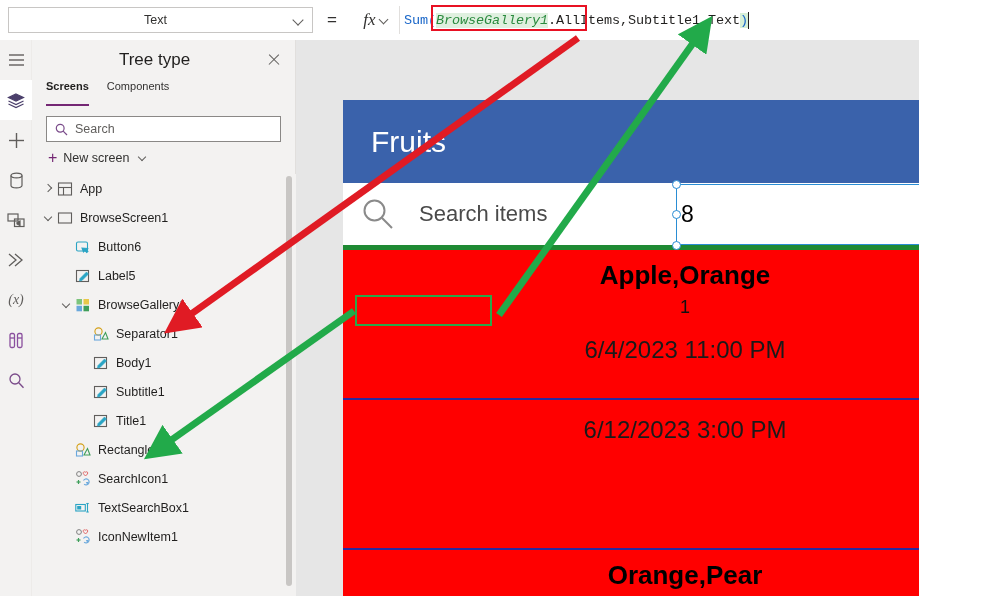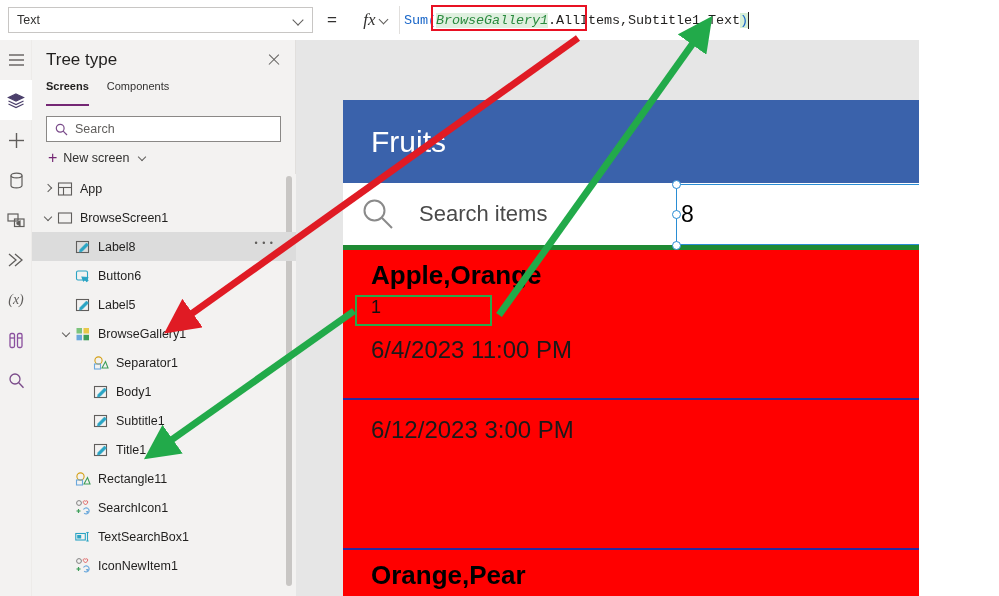--- a/index.html
+++ b/index.html
@@ -2,21 +2,21 @@
 <html><head>
 <meta charset="utf-8">
 <style>
   * { box-sizing: border-box; margin: 0; padding: 0; }
   html, body {
     width: 999px; height: 596px;
     font-family: "Liberation Sans", sans-serif;
     background: #ffffff;
     overflow: hidden;
   }
-  #root { position: relative; width: 919px; height: 596px; overflow: hidden; }
+  #root { position: relative; width: 919px; height: 596px; overflow: hidden; text-align: center; }
 
   
   .fx-row {
     position: absolute; left: 0; top: 0; width: 999px; height: 40px;
     background: #ffffff; display: flex; align-items: center;
   }
   .prop-select {
     position: absolute; left: 8px; top: 7px; width: 305px; height: 26px;
     border: 1px solid #c8c6c4; background: #fff;
     display: flex; align-items: center; padding: 0 8px;
@@ -360,33 +360,20 @@
             <span class="cr"></span>
           </span>
           <span class="tw-icon">
             <svg width="16" height="16" viewBox="0 0 16 16">
               <g stroke="#605e5c" stroke-width="1.1" fill="none">
                 <rect x="1.5" y="3" width="13" height="10"></rect>
               </g>
             </svg>
           </span>
           <span class="tw-label">BrowseScreen1</span>
-        </div>
-        <div class="tree-row selected" style="padding-left: 26px;">
-          <span class="tw-caret "></span>
-          <span class="tw-icon">
-            <svg width="16" height="16" viewBox="0 0 16 16">
-              <g fill="none">
-                <rect x="1.5" y="2.5" width="12" height="11" stroke="#605e5c" stroke-width="1.1"></rect>
-                <path d="M5 10.5 L11.5 4 L13.5 6 L7 12.5 L4.5 13 z" fill="#2aa4c4" stroke="#2aa4c4" stroke-width="0.6"></path>
-              </g>
-            </svg>
-          </span>
-          <span class="tw-label">Label8</span>
-          <span class="tw-dots" style="font-size: 9px;">• • •</span>
         </div>
         <div class="tree-row" style="padding-left: 26px;">
           <span class="tw-caret "></span>
           <span class="tw-icon">
             <svg width="16" height="16" viewBox="0 0 16 16">
               <g fill="none" stroke="#2aa4c4" stroke-width="1.1">
                 <rect x="1.5" y="3" width="11" height="9" rx="1.5"></rect>
                 <path d="M7 9 l1.5 4 l1.4 -1.6 l1.8 2 l1.2 -1 l-1.7 -2 l2 -0.9 z" fill="#2aa4c4"></path>
               </g>
             </svg>

